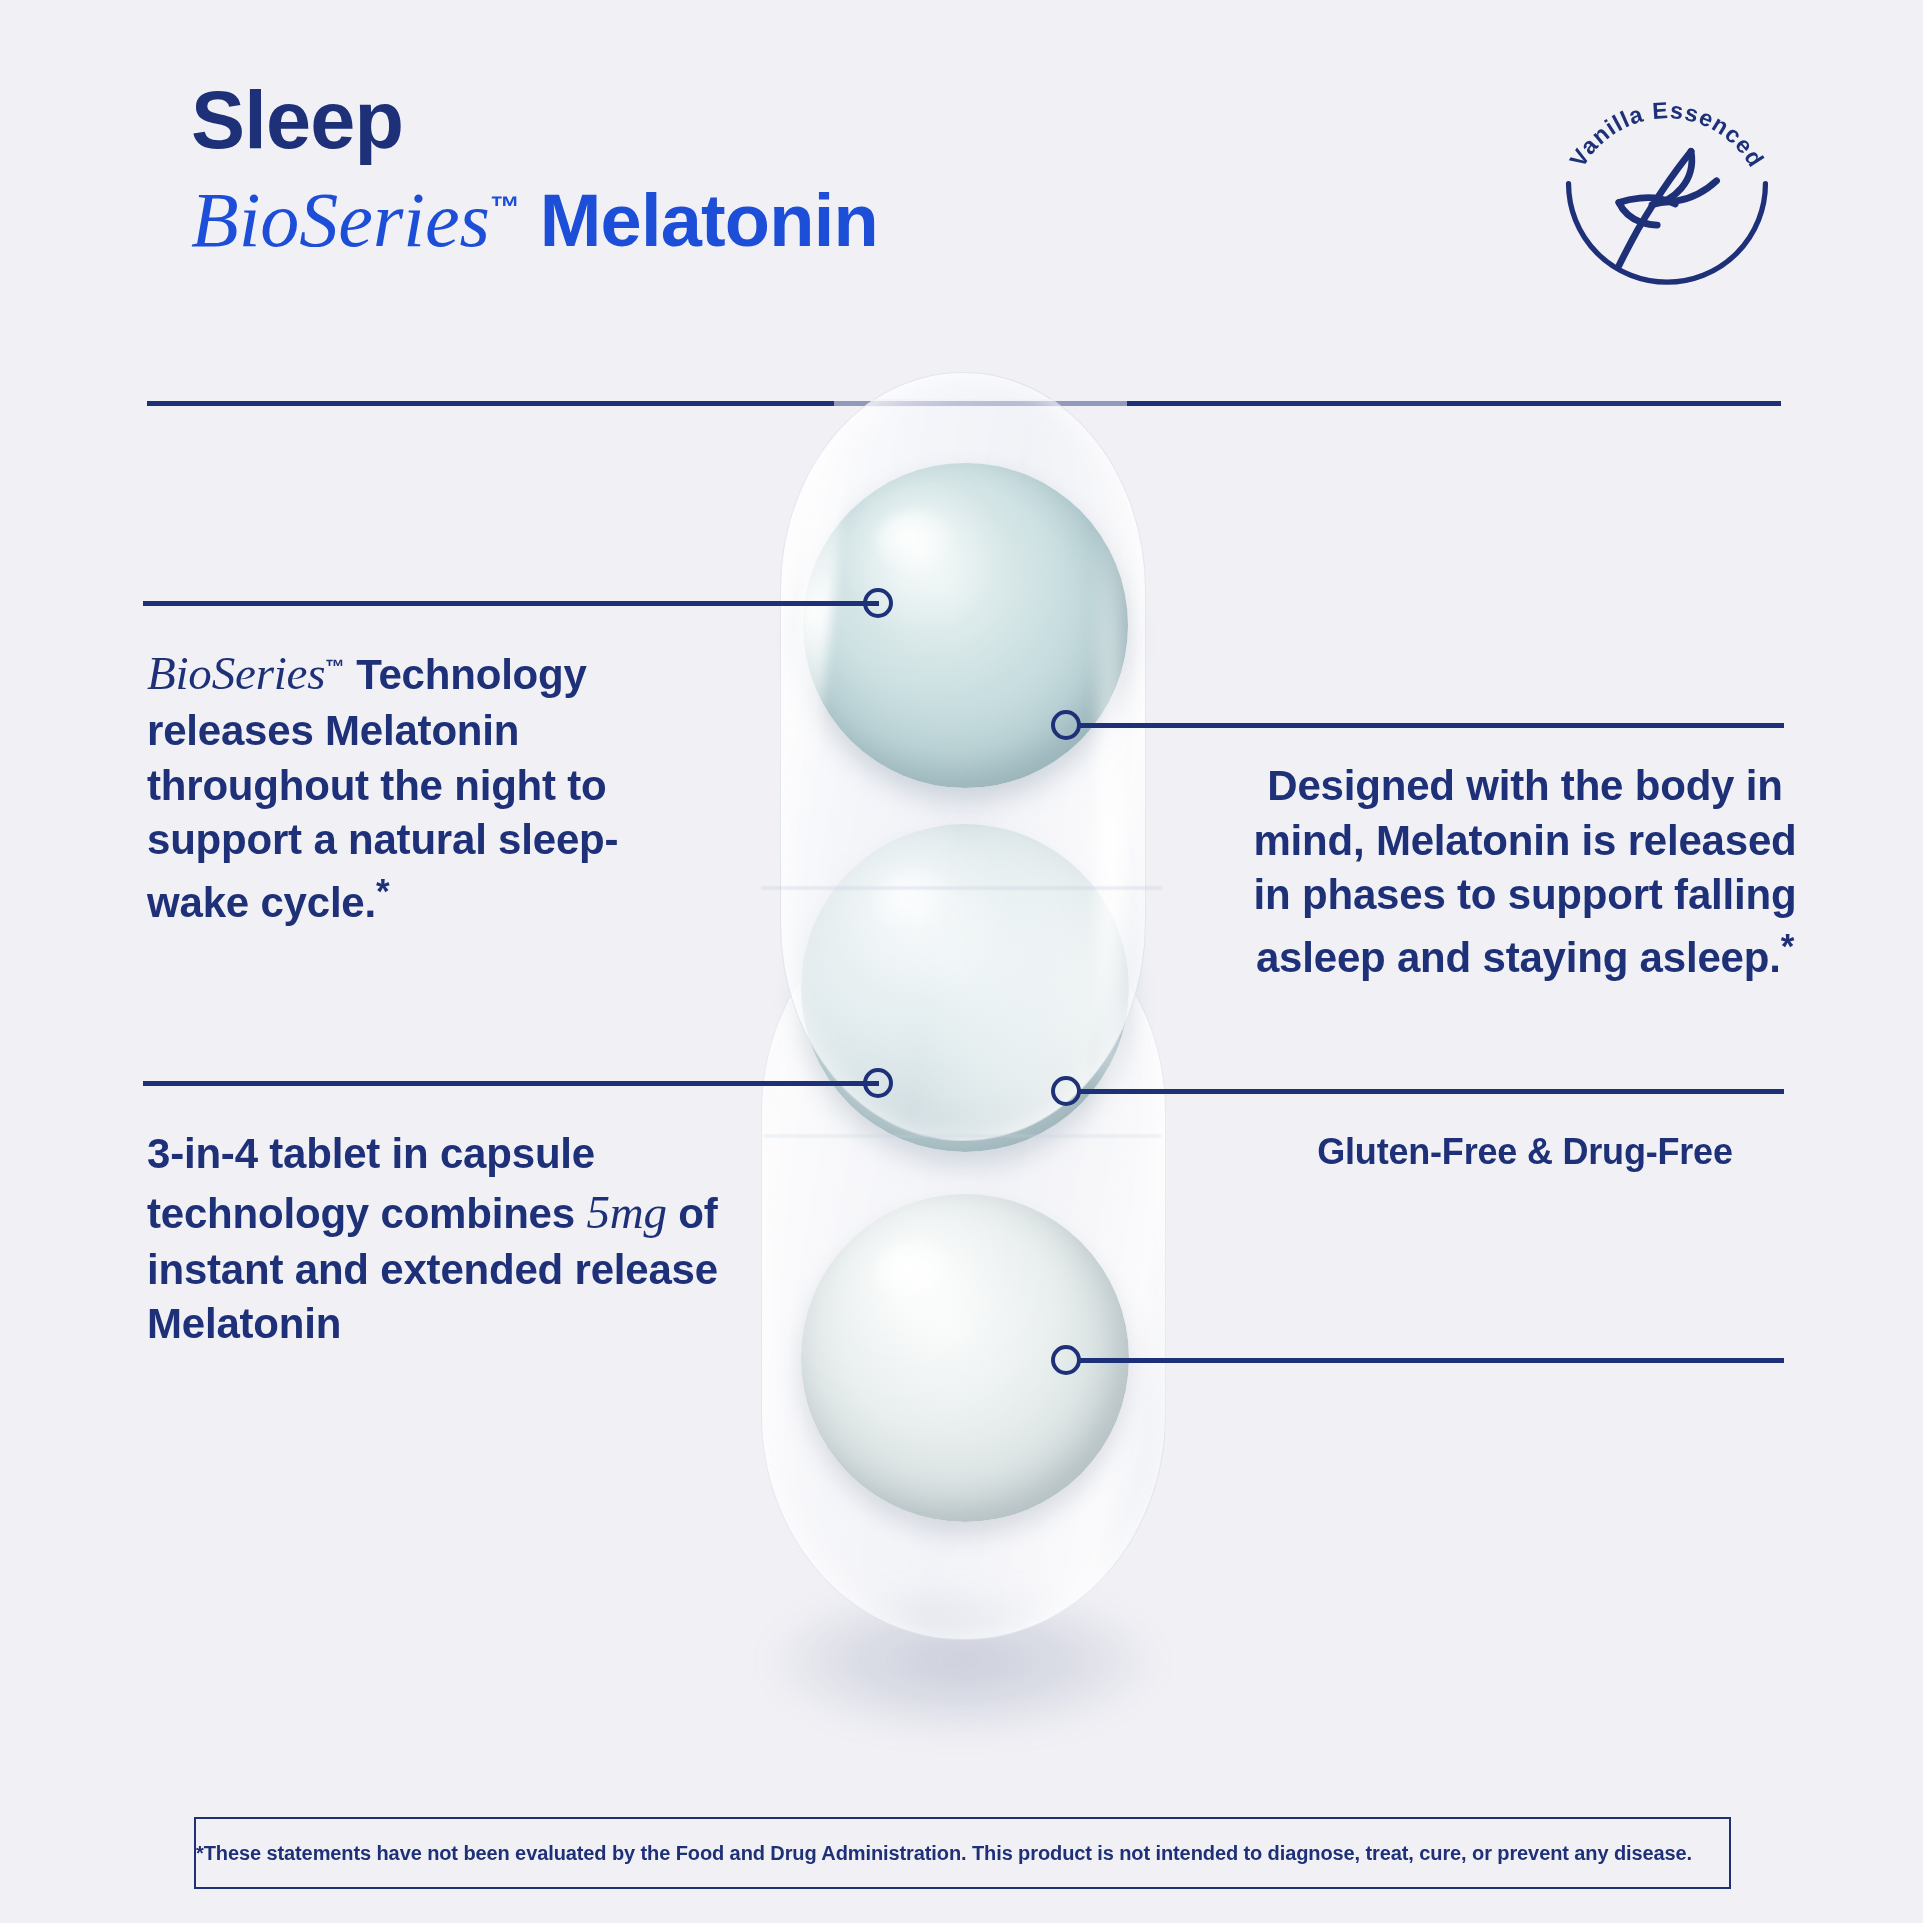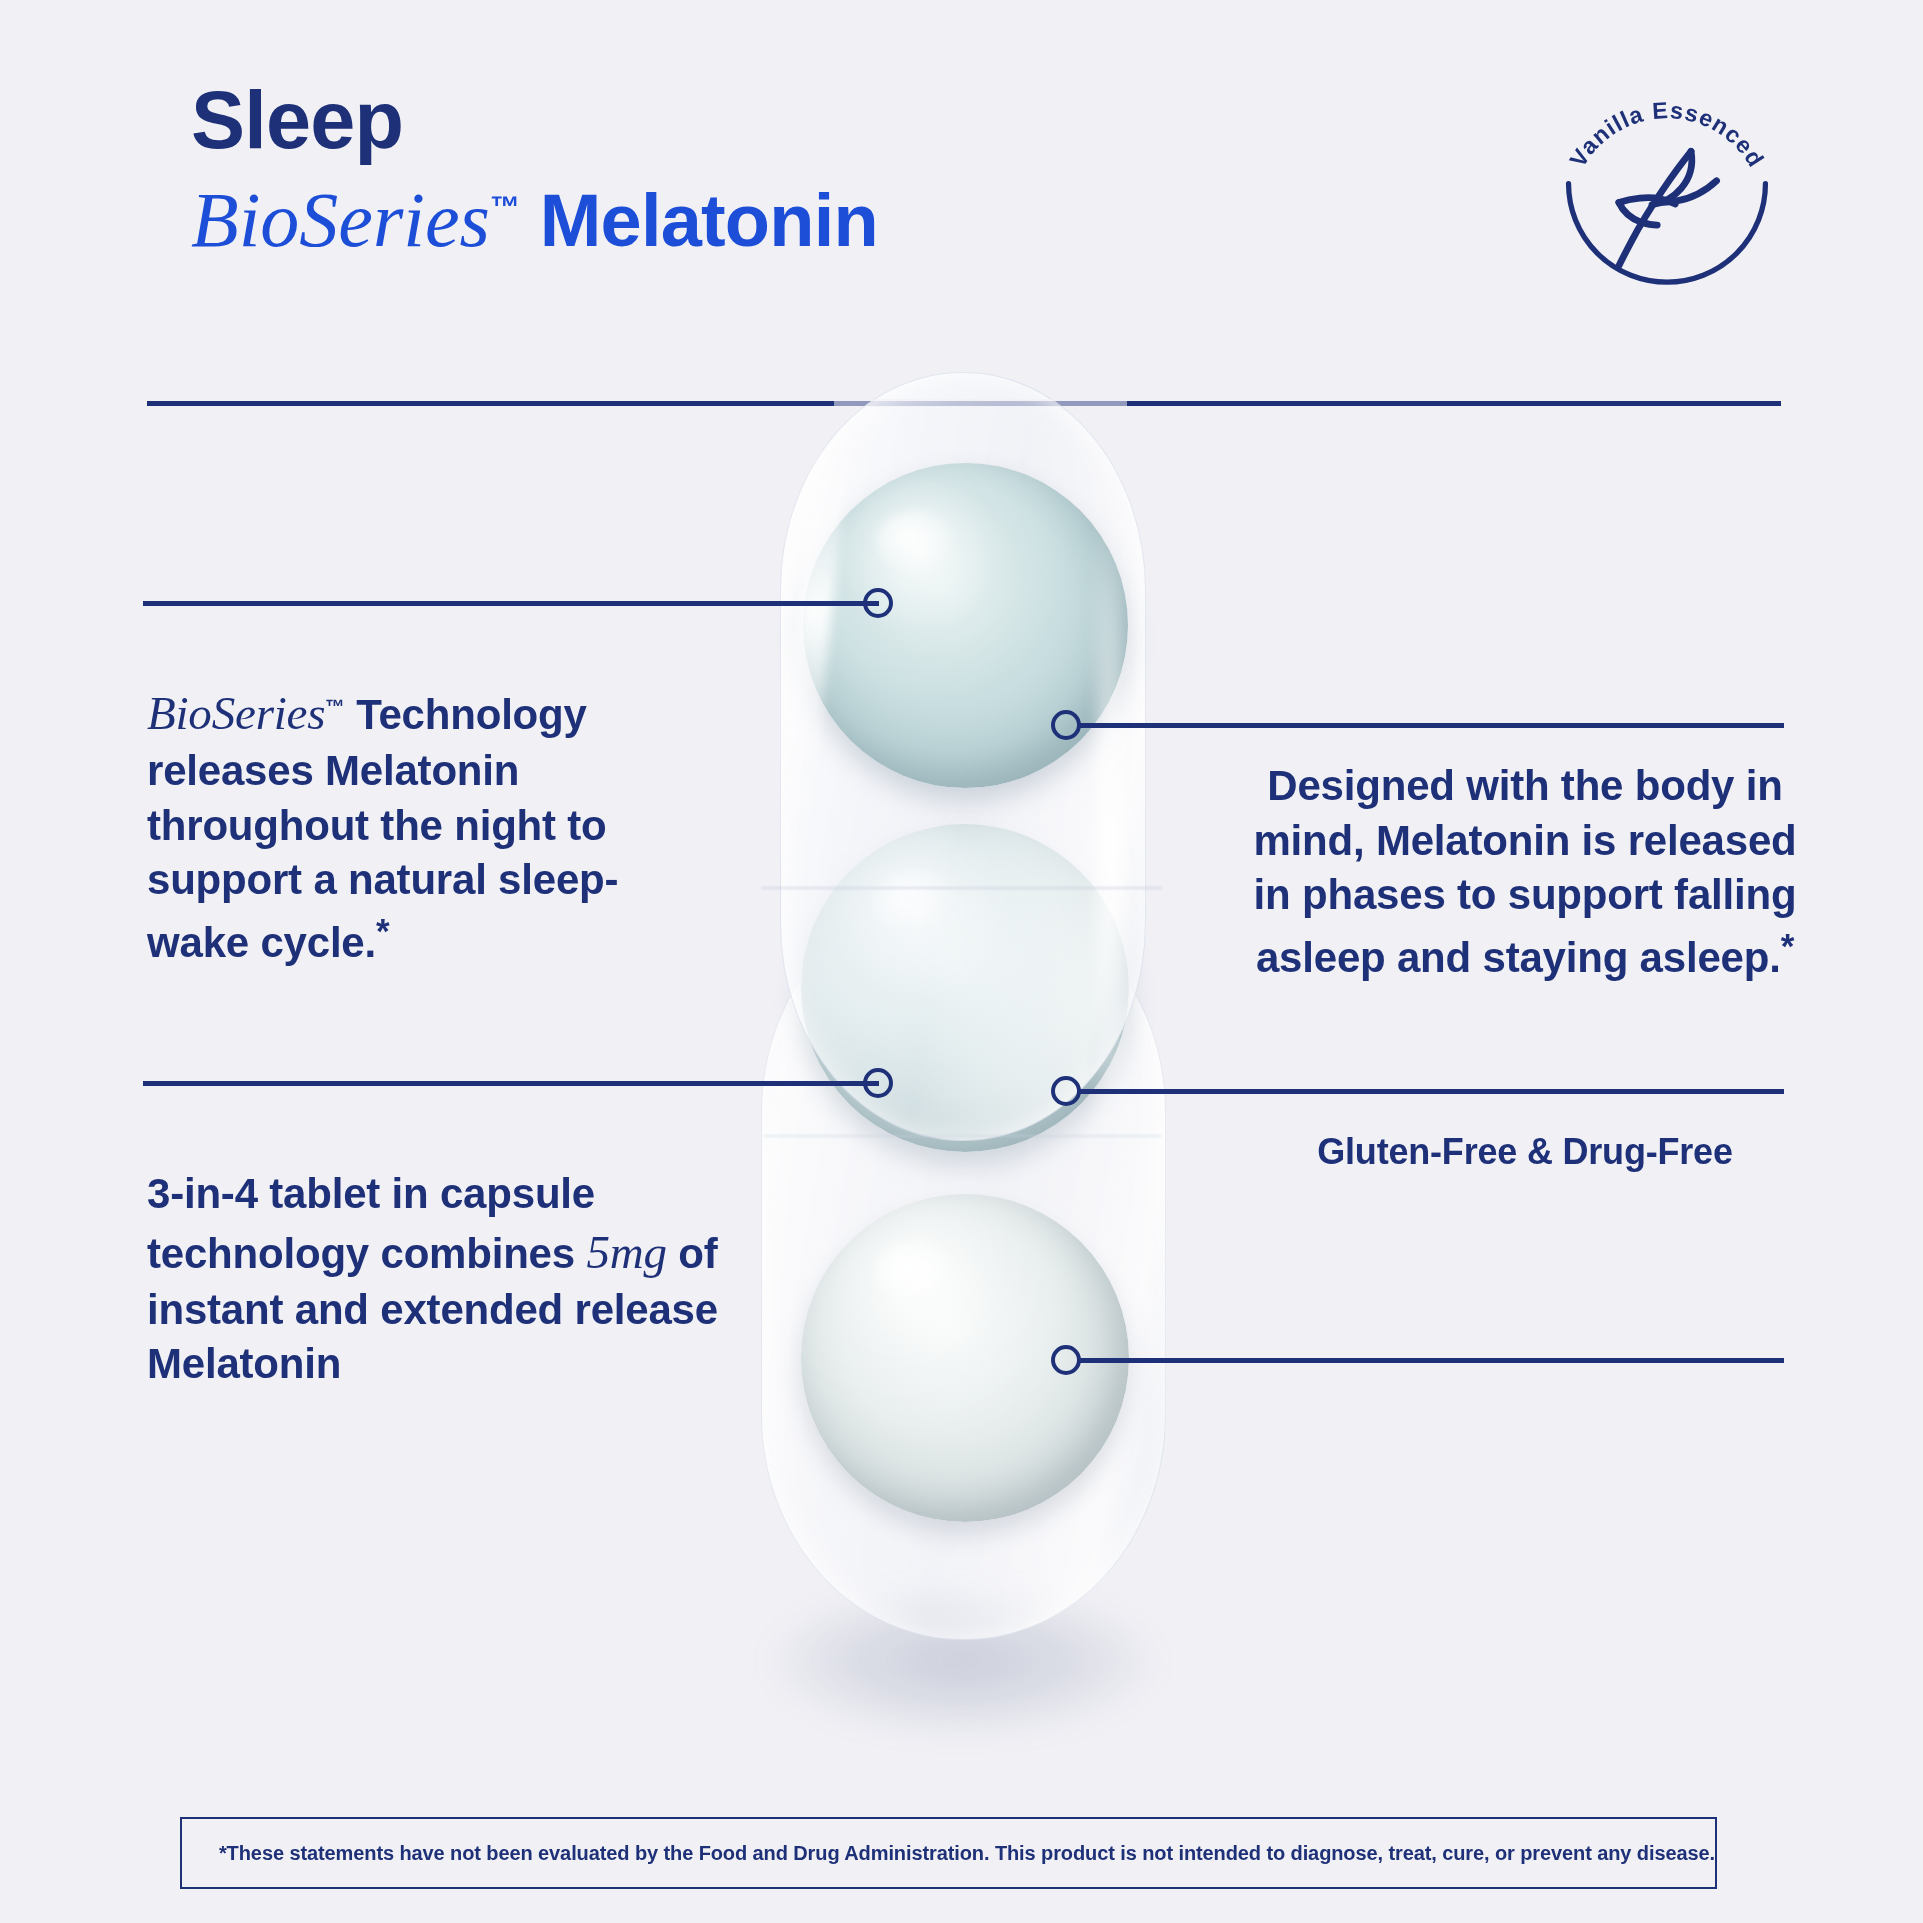--- a/index.html
+++ b/index.html
@@ -137,40 +137,40 @@
   
   .callout-line{position:absolute;height:4.5px;background:#1e3178;}
   .ring{
     position:absolute;width:30px;height:30px;border-radius:50%;
     border:4.5px solid #1e3178;box-sizing:border-box;background:transparent;
   }
 
   
   .txt{position:absolute;color:#1e3178;}
   .txt-left{
-    font-size:42px;font-weight:700;line-height:1.30;letter-spacing:-0.2px;margin-top:40px;
+    font-size:42px;font-weight:700;line-height:1.30;letter-spacing:-0.2px;
   }
   .txt-right-para{
     font-size:42px;font-weight:700;line-height:1.30;text-align:center;letter-spacing:-0.2px;
   }
   .txt-right-label{
     font-size:36px;font-weight:700;text-align:center;letter-spacing:-0.2px;white-space:nowrap;
   }
   .serif-it{font-family:"Liberation Serif",serif;font-style:italic;font-weight:400;font-size:47px;}
   .tm-s{
     font-family:"Liberation Sans",sans-serif;font-style:normal;font-weight:700;
     font-size:19.5px;vertical-align:16.5px;
   }
   .star{font-size:35px;vertical-align:13.5px;}
 
   
   .disclaimer{
-    position:absolute;left:180px;top:1817px;width:1537px;height:72px;
+    position:absolute;left:194px;top:1817px;width:1537px;height:72px;
     border:2.3px solid #1e3178;box-sizing:border-box;
-    display:flex;align-items:center;justify-content:flex-end;
+    display:flex;align-items:center;justify-content:flex-start;
   }
   .disclaimer span{
     font-size:20px;font-weight:700;color:#1e3178;letter-spacing:-0.1px;
   }
 </style>
 </head>
 <body>
 
 <div class="stage">
 

